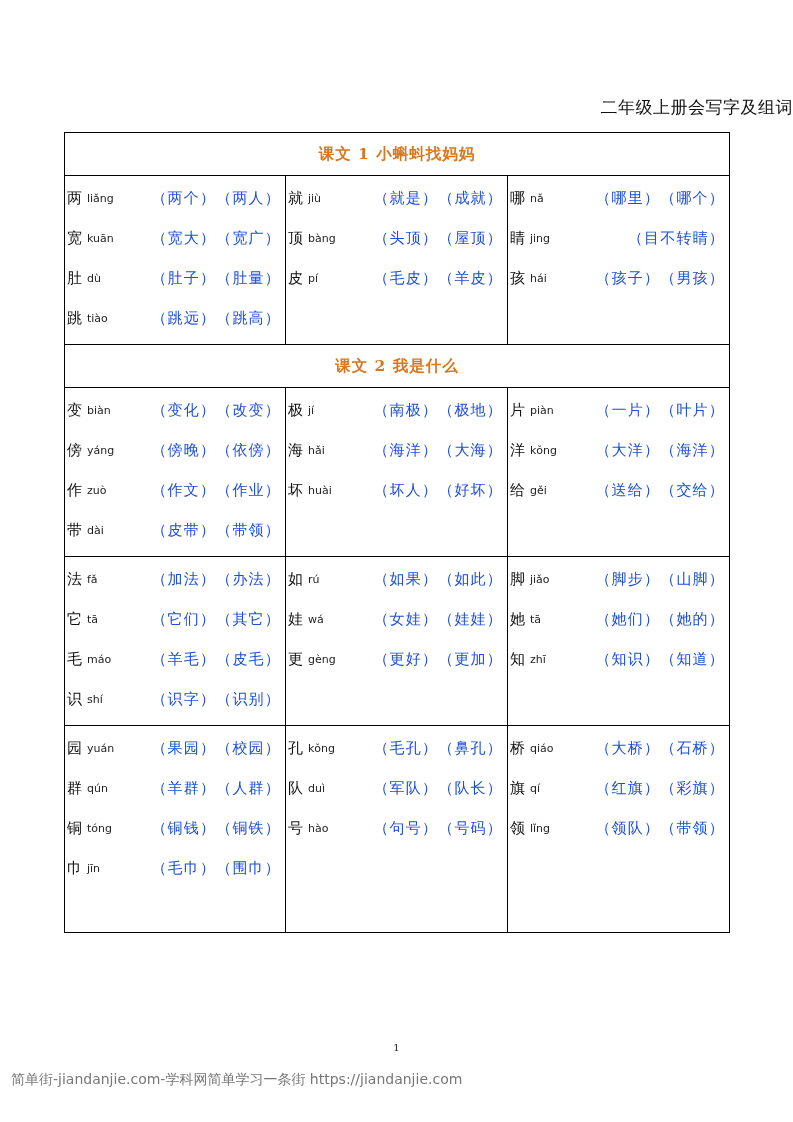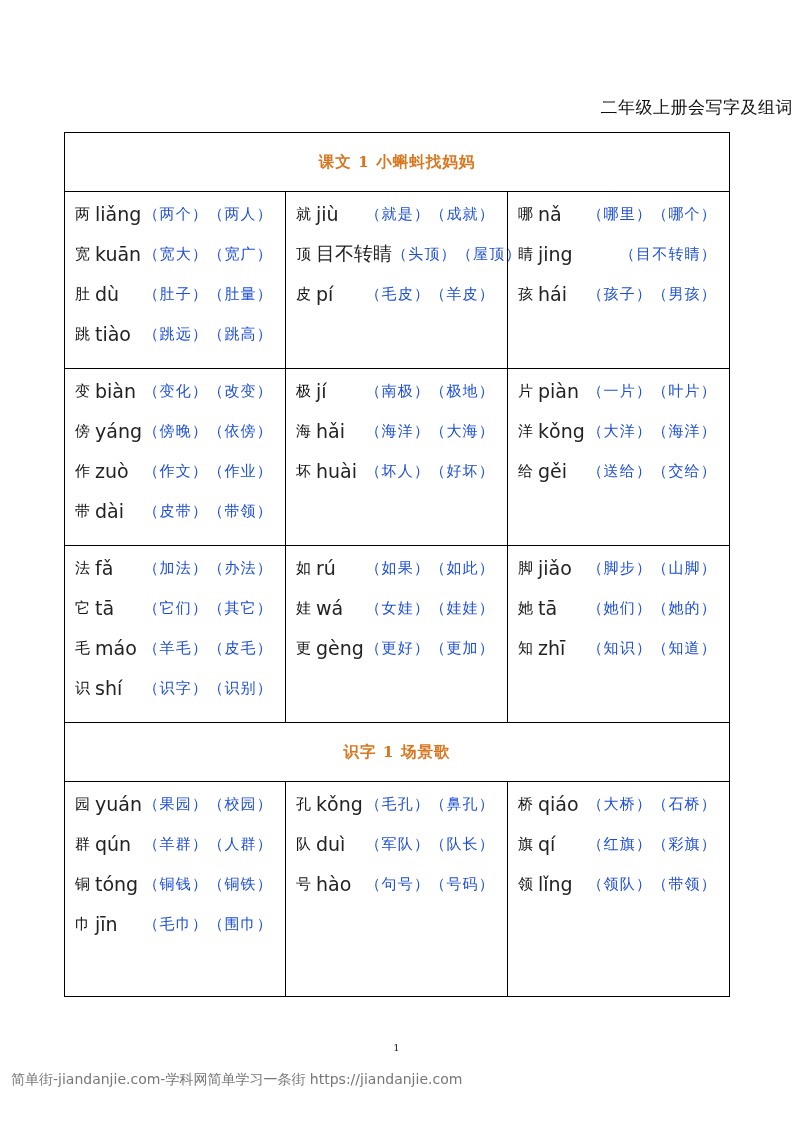--- a/index.html
+++ b/index.html
@@ -29,21 +29,21 @@
     .word-table {
       position: absolute;
       left: 64px;
       top: 132px;
       width: 665px;
       border-collapse: collapse;
       table-layout: fixed;
     }
     .word-table td {
       border: 1.3px solid #000000;
-      padding: 8px;
+      padding: 0;
       vertical-align: top;
     }
     .section-header td {
       height: 42px;
       text-align: center;
       vertical-align: middle;
       font-family: "DejaVu Serif", "Liberation Serif", serif;
       font-weight: bold;
       font-size: 15.5px;
       color: #d9761e;
@@ -65,21 +65,21 @@
       box-sizing: border-box;
       white-space: nowrap;
     }
     .entry .char {
       font-family: "DejaVu Serif", "Liberation Serif", serif;
       font-size: 15px;
       color: #111111;
     }
     .entry .pinyin {
       font-family: "DejaVu Sans", "Liberation Sans", sans-serif;
-      font-size: 19px;
+      font-size: 11px;
       margin-left: 5px;
       color: #222222;
     }
     .entry .words {
       margin-left: auto;
       font-family: "DejaVu Serif", "Liberation Serif", serif;
       font-size: 15px;
       letter-spacing: 1.2px;
       color: #1d4ed8;
     }
@@ -144,21 +144,21 @@
         </div>
       </td>
       <td class="col">
         <div class="entry">
           <span class="char">就</span>
           <span class="pinyin">jiù</span>
           <span class="words">（就是）（成就）</span>
         </div>
         <div class="entry">
           <span class="char">顶</span>
-          <span class="pinyin">目不转睛</span>
+          <span class="pinyin">bàng</span>
           <span class="words">（头顶）（屋顶）</span>
         </div>
         <div class="entry">
           <span class="char">皮</span>
           <span class="pinyin">pí</span>
           <span class="words">（毛皮）（羊皮）</span>
         </div>
       </td>
       <td class="col">
         <div class="entry">
@@ -172,20 +172,23 @@
           <span class="words">（目不转睛）</span>
         </div>
         <div class="entry">
           <span class="char">孩</span>
           <span class="pinyin">hái</span>
           <span class="words">（孩子）（男孩）</span>
         </div>
       </td>
     </tr>
 
+    <tr class="section-header">
+      <td colspan="3">课文 2  我是什么</td>
+    </tr>
     <tr class="section-body">
       <td class="col">
         <div class="entry">
           <span class="char">变</span>
           <span class="pinyin">biàn</span>
           <span class="words">（变化）（改变）</span>
         </div>
         <div class="entry">
           <span class="char">傍</span>
           <span class="pinyin">yáng</span>
@@ -290,23 +293,20 @@
           <span class="words">（她们）（她的）</span>
         </div>
         <div class="entry">
           <span class="char">知</span>
           <span class="pinyin">zhī</span>
           <span class="words">（知识）（知道）</span>
         </div>
       </td>
     </tr>
 
-    <tr class="section-header">
-      <td colspan="3">识字 1  场景歌</td>
-    </tr>
     <tr class="section-body tall">
       <td class="col">
         <div class="entry">
           <span class="char">园</span>
           <span class="pinyin">yuán</span>
           <span class="words">（果园）（校园）</span>
         </div>
         <div class="entry">
           <span class="char">群</span>
           <span class="pinyin">qún</span>

